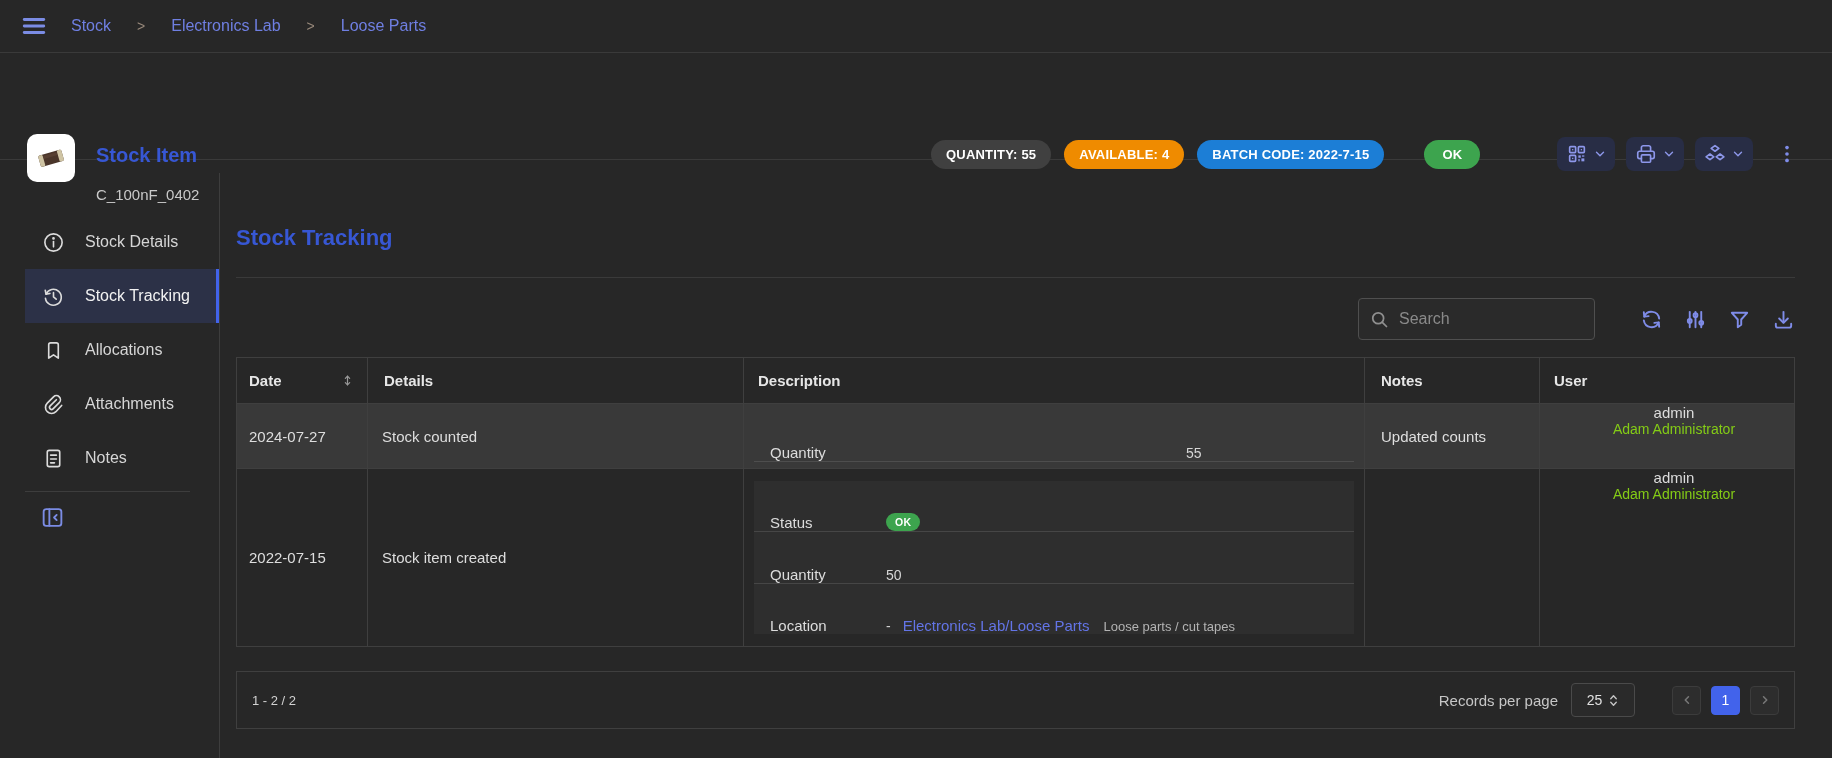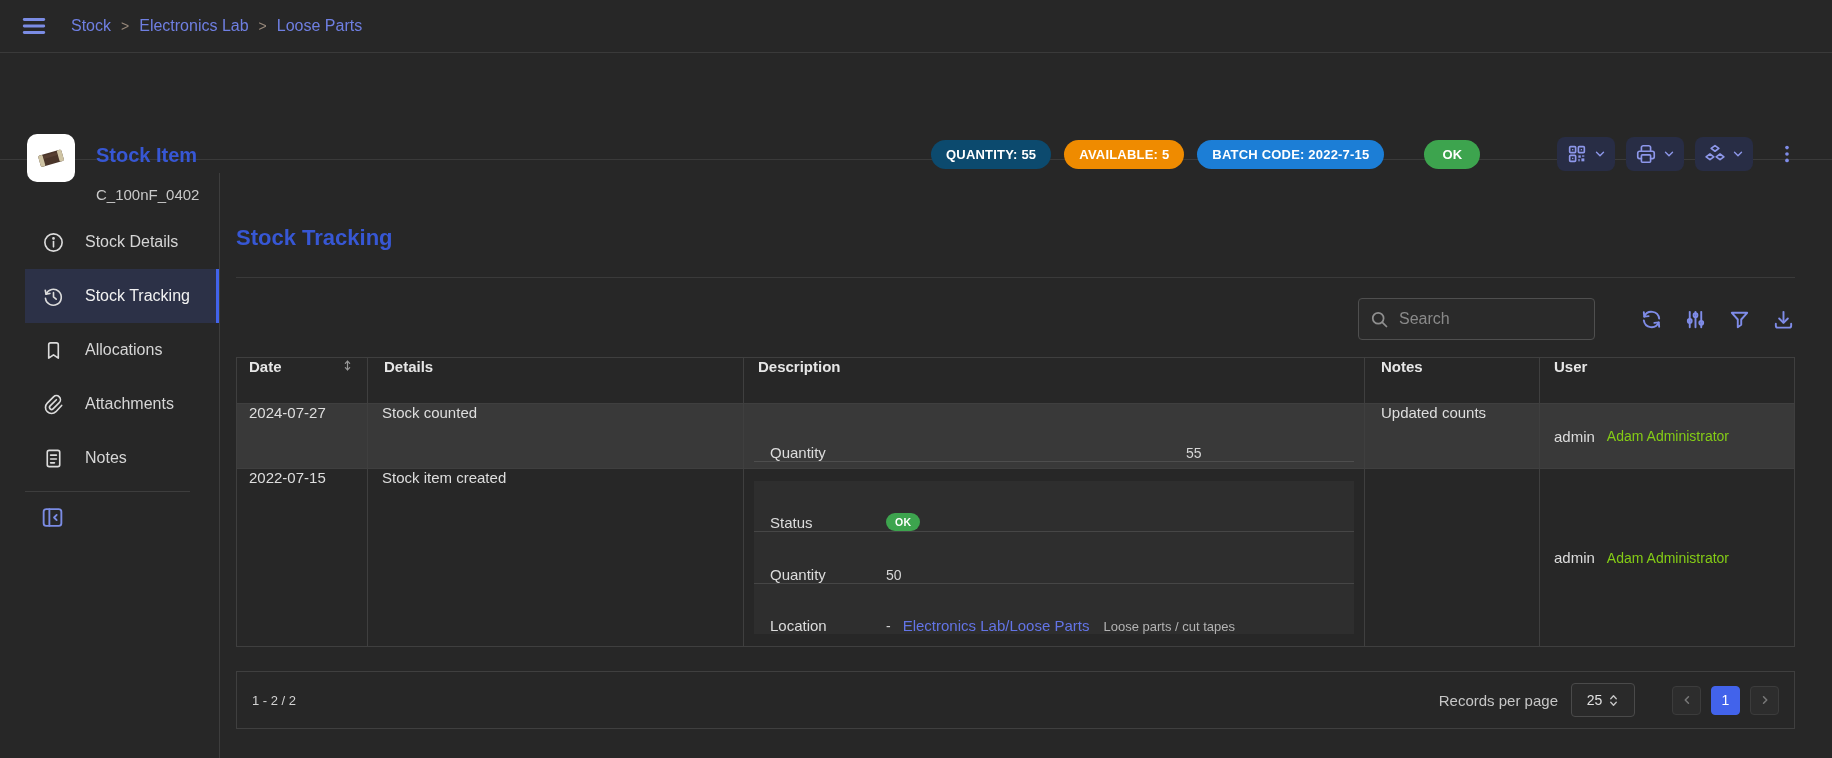--- a/index.html
+++ b/index.html
@@ -11,21 +11,21 @@
   }
   svg { display:block; }
 
   
   .topbar {
     position:absolute; left:0; top:0; width:1832px; height:53px;
     border-bottom:1px solid #3a3a3a;
     display:flex; align-items:center; padding-left:21px;
   }
   .burger { width:26px; height:26px; color:#7b8ce4; cursor:pointer; margin-right:24px; }
-  .crumbs { display:flex; align-items:center; gap:10px; font-size:16px; }
+  .crumbs { display:flex; align-items:center; gap:26px; font-size:16px; }
   .crumb { color:#6f7fe2; cursor:pointer; }
   .crumb-sep { color:#97887a; font-size:14px; }
 
   
   .pagehead {
     position:absolute; left:0; top:54px; width:1832px; height:106px;
     border-bottom:1px solid #3a3a3a;
   }
   .thumb {
     position:absolute; left:27px; top:80px; width:48px; height:48px;
@@ -83,21 +83,21 @@
   .searchbox input {
     flex:1; background:transparent; border:none; outline:none;
     color:#d9d9d9; font-size:16px; font-family:"Liberation Sans", sans-serif;
   }
   .searchbox input::placeholder { color:#8a8a8a; }
   .tool-icon { width:23px; height:23px; color:#7f8ce8; cursor:pointer; margin-left:21px; }
 
   
   .tbl { margin-top:17px; border:1px solid #3f3f3f; width:1559px; }
   .trow { display:grid; grid-template-columns:131px 376px 621px 175px 254px; }
-  .tcell { border-right:1px solid #3f3f3f; display:flex; align-items:flex-start; }
+  .tcell { border-right:1px solid #3f3f3f; display:flex; align-items:center; }
   .tcell:last-child { border-right:none; }
   .thead { height:46px; border-bottom:1px solid #3f3f3f; }
   .thead .tcell { font-size:15px; font-weight:bold; color:#e6e6e6; }
   .c-date { padding-left:12px; }
   .c-desc { padding-left:14px; }
   .c-notes { padding-left:16px; }
   .c-user { padding-left:14px; }
   .sort-icon { margin-left:auto; margin-right:13px; color:#9a9a9a; }
 
   .row-1 { height:64px; background:#393939; }
@@ -116,21 +116,21 @@
   .dvalue { font-size:14px; color:#d6d6d6; }
   .dvalue-far { position:absolute; left:72%; }
   .ok-pill {
     background:#3da44e; color:#fff; font-size:10.5px; font-weight:bold;
     border-radius:10px; padding:3px 9px; letter-spacing:.3px;
   }
   .loc-dash { color:#cfcfcf; font-size:14px; margin-right:12px; }
   .loc-link { color:#6374e6; font-size:15px; cursor:pointer; }
   .loc-desc { color:#b3b3b3; font-size:13px; margin-left:14px; }
 
-  .user-cell { gap:12px; align-items:center; }
+  .user-cell { gap:0; align-items:center;flex-direction:column; }
   .u-name { font-size:15px; color:#dcdcdc; }
   .u-full { font-size:14px; color:#84cc16; }
 
   
   .tfoot {
     margin-top:24px; width:1559px; height:58px; border:1px solid #3f3f3f;
     display:flex; align-items:center; padding:0 15px;
   }
   .pg-summary { font-size:13px; color:#d2d2d2; }
   .pg-right { margin-left:auto; display:flex; align-items:center; }
@@ -176,22 +176,22 @@
         <rect x="8" y="14.5" width="4.6" height="11.5" rx="1.2" fill="#cfc4a4"></rect>
         <rect x="27.4" y="14.5" width="4.6" height="11.5" rx="1.2" fill="#cfc4a4"></rect>
         <rect x="13" y="16" width="14" height="3" fill="#5d4536" opacity="0.7"></rect>
       </g>
     </svg>
   </div>
   <div class="title">Stock Item</div>
   <div class="subtitle">C_100nF_0402</div>
 
   <div class="badges">
-    <div class="badge" style="background: #0c4a6e;">QUANTITY: 55</div>
-    <div class="badge" style="background: rgb(239, 139, 0);">AVAILABLE: 5</div>
+    <div class="badge" style="background: #404040;">QUANTITY: 55</div>
+    <div class="badge" style="background: rgb(239, 139, 0);">AVAILABLE: 4</div>
     <div class="badge" style="background: rgb(28, 126, 214);">BATCH CODE: 2022-7-15</div>
     <div class="badge ok-badge" style="background: rgb(61, 164, 78);">OK</div>
   </div>
 
   <div class="head-actions">
     <div class="iconbtn">
       <span>
         <svg width="22" height="22" viewBox="0 0 24 24" fill="none" stroke="currentColor" stroke-width="1.8">
           <rect x="4" y="4" width="6.5" height="6.5" rx="1"></rect>
             <rect x="13.5" y="4" width="6.5" height="6.5" rx="1"></rect>

